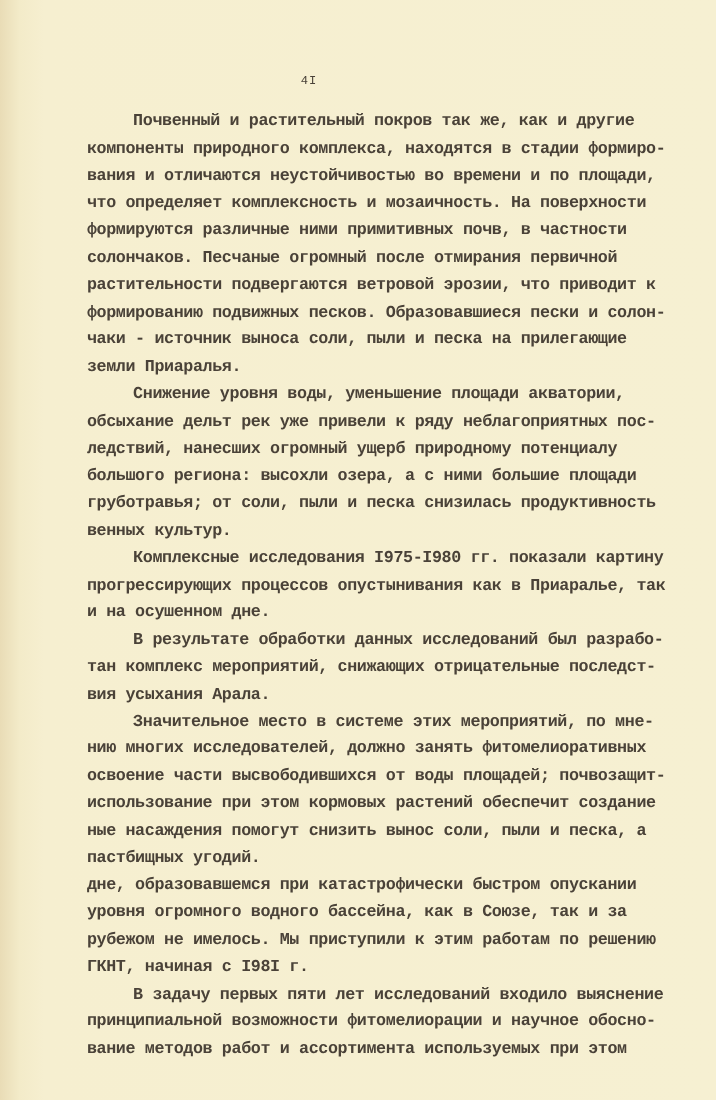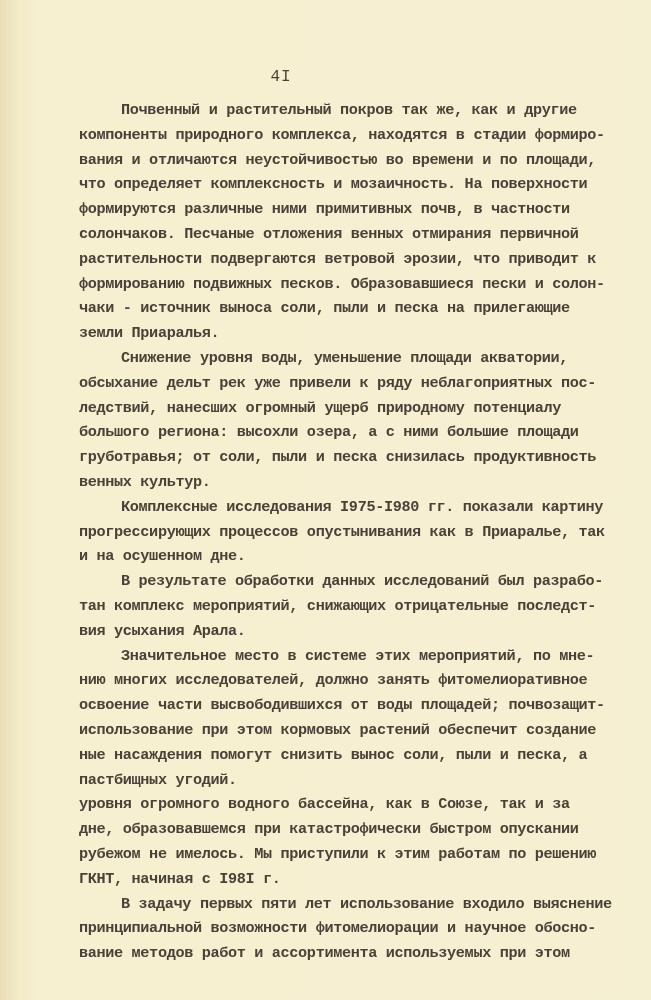--- a/index.html
+++ b/index.html
@@ -5,63 +5,63 @@
   html, body { margin:0; padding:0; }
   body {
     width:651px; height:1000px; overflow:hidden;
     background: linear-gradient(90deg, #e9dcb6 0px, #f3ebc9 18px, #f6efd0 40px, #f6f0d2 100%);
     font-family: "Liberation Mono", "DejaVu Sans Mono", monospace;
     color:#4a4238;
     position:relative;
   }
   .page-number {
     position:absolute; top:68px; left:0; width:562px; text-align:center;
-    font-size:16px; letter-spacing:1px;
+    font-size:11px; letter-spacing:1px;
   }
   .text {
     position:absolute; top:98px; left:79px; width:545px;
     font-size:15.2px; line-height:24.8px; letter-spacing:-0.35px;
   }
   .line { white-space:pre; display:block;font-weight:bold; }
   .indent { padding-left:42px; }
 </style>
 </head>
 <body>
 
 <div class="page-number">4I</div>
 
 <div class="text" id="body-text">
     <span class="line indent">Почвенный и растительный покров так же, как и другие</span>
     <span class="line">компоненты природного комплекса, находятся в стадии формиро-</span>
     <span class="line">вания и отличаются неустойчивостью во времени и по площади,</span>
     <span class="line">что определяет комплексность и мозаичность. На поверхности</span>
     <span class="line">формируются различные ними примитивных почв, в частности</span>
-    <span class="line">солончаков. Песчаные отложения венных отмирания первичной</span>
+    <span class="line">солончаков. Песчаные огромный после отмирания первичной</span>
     <span class="line">растительности подвергаются ветровой эрозии, что приводит к</span>
     <span class="line">формированию подвижных песков. Образовавшиеся пески и солон-</span>
     <span class="line">чаки - источник выноса соли, пыли и песка на прилегающие</span>
     <span class="line">земли Приаралья.</span>
     <span class="line indent">Снижение уровня воды, уменьшение площади акватории,</span>
     <span class="line">обсыхание дельт рек уже привели к ряду неблагоприятных пос-</span>
     <span class="line">ледствий, нанесших огромный ущерб природному потенциалу</span>
     <span class="line">большого региона: высохли озера, а с ними большие площади</span>
     <span class="line">груботравья; от соли, пыли и песка снизилась продуктивность</span>
     <span class="line">венных культур.</span>
     <span class="line indent">Комплексные исследования I975-I980 гг. показали картину</span>
     <span class="line">прогрессирующих процессов опустынивания как в Приаралье, так</span>
     <span class="line">и на осушенном дне.</span>
     <span class="line indent">В результате обработки данных исследований был разрабо-</span>
     <span class="line">тан комплекс мероприятий, снижающих отрицательные последст-</span>
     <span class="line">вия усыхания Арала.</span>
     <span class="line indent">Значительное место в системе этих мероприятий, по мне-</span>
-    <span class="line">нию многих исследователей, должно занять фитомелиоративное</span>
+    <span class="line">нию многих исследователей, должно занять фитомелиоративных</span>
     <span class="line">освоение части высвободившихся от воды площадей; почвозащит-</span>
     <span class="line">использование при этом кормовых растений обеспечит создание</span>
     <span class="line">ные насаждения помогут снизить вынос соли, пыли и песка, а</span>
     <span class="line">пастбищных угодий.</span>
+    <span class="line">дне, образовавшемся при катастрофически быстром опускании</span>
     <span class="line">уровня огромного водного бассейна, как в Союзе, так и за</span>
-    <span class="line">дне, образовавшемся при катастрофически быстром опускании</span>
     <span class="line">рубежом не имелось. Мы приступили к этим работам по решению</span>
     <span class="line">ГКНТ, начиная с I98I г.</span>
-    <span class="line indent">В задачу первых пяти лет использование входило выяснение</span>
+    <span class="line indent">В задачу первых пяти лет исследований входило выяснение</span>
     <span class="line">принципиальной возможности фитомелиорации и научное обосно-</span>
     <span class="line">вание методов работ и ассортимента используемых при этом</span>
   </div>
 
 </body></html>

